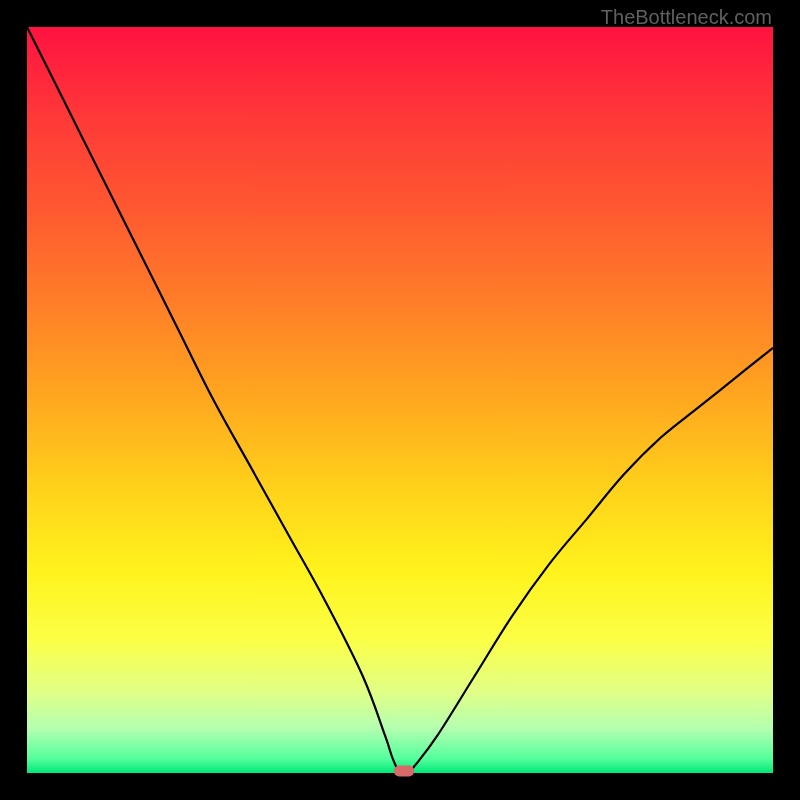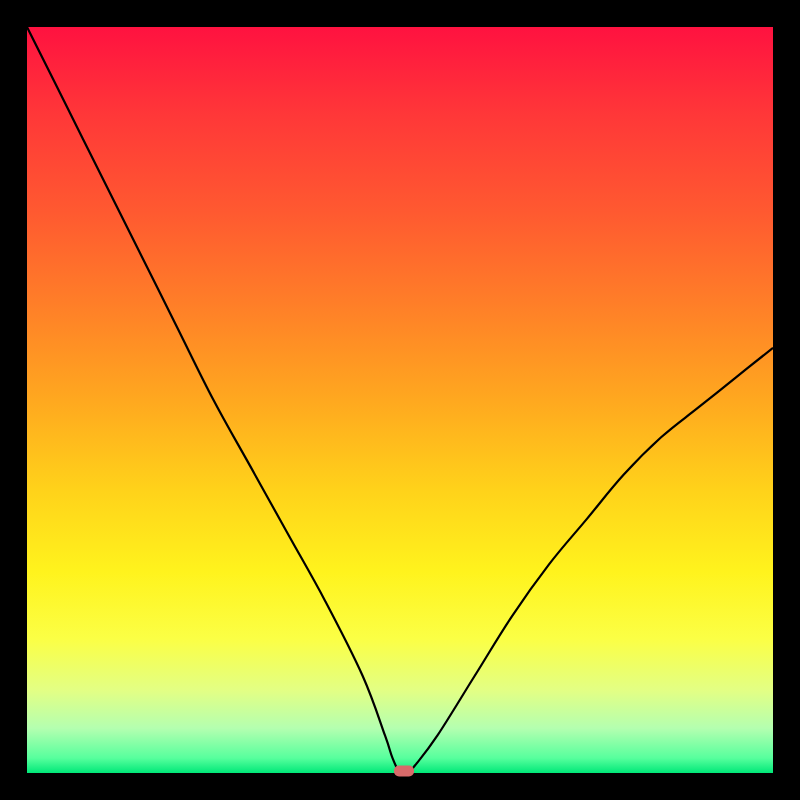--- a/index.html
+++ b/index.html
@@ -60,19 +60,20 @@
     height: 11px;
     background: #d86a6a;
     border-radius: 5px;
     transform: translate(-50%, -50%);
   }
 </style>
 </head>
 <body>
 
 <div class="container">
+  <div class="watermark">TheBottleneck.com</div>
   <div class="plot-area">
     <svg class="curve" viewBox="0 0 746 746" preserveAspectRatio="none">
       <path id="curve-path" fill="none" stroke="#000" stroke-width="2.2" d="M 0,0 C 6.714,13.428000000000004 23.872000000000003,47.744000000000035 37.300000000000004,74.60000000000002 C 50.72800000000001,101.45600000000002 61.17200000000001,122.34399999999992 74.60000000000001,149.19999999999993 C 88.028,176.05599999999993 98.472,196.94400000000005 111.89999999999999,223.80000000000007 C 125.32799999999999,250.6560000000001 135.77200000000002,271.54400000000004 149.20000000000002,298.40000000000003 C 162.62800000000001,325.25600000000003 173.072,347.4868 186.5,373 C 199.928,398.5132 210.37199999999999,415.96960000000007 223.79999999999998,440.14000000000004 C 237.22799999999998,464.3104 247.67199999999997,483.1096 261.09999999999997,507.28 C 274.52799999999996,531.4504 284.97200000000004,548.9068 298.40000000000003,574.42 C 311.82800000000003,599.9331999999999 324.9576,624.8496 335.7,649.02 C 346.44239999999996,673.1904 352.7088,693.9292 358.08,708.7 C 363.4512,723.4708 362.8544,724.3660000000001 365.54,731.08 C 368.22560000000004,737.794 370.31440000000003,743.3144 373,746 C 375.68559999999997,748.6856 377.77439999999996,747.3428 380.46,746 C 383.1456,744.6572 382.5488,745.2539999999999 387.92,738.54 C 393.2912,731.826 399.55760000000004,724.8136000000001 410.3,708.7 C 421.0424,692.5864 434.17199999999997,670.5047999999999 447.59999999999997,649.02 C 461.02799999999996,627.5352 471.47200000000004,609.482 484.90000000000003,589.34 C 498.32800000000003,569.1980000000001 508.77199999999993,554.5764 522.1999999999999,537.12 C 535.6279999999999,519.6636 546.072,508.47360000000003 559.5,492.36 C 572.928,476.2464 583.3720000000001,462.3708 596.8000000000001,447.59999999999997 C 610.2280000000001,432.82919999999996 620.672,422.3852 634.1,410.3 C 647.528,398.2148 657.972,391.20239999999995 671.4,380.46 C 684.828,369.7176 695.2719999999999,361.3624 708.6999999999999,350.62 C 722.1279999999999,339.87760000000003 739.286,326.1512 746,320.78000000000003"></path>
     </svg>
     <div class="marker" id="marker" style="left: 376.73px; top: 744px;"></div>
   </div>
 </div>
 
 </body></html>

